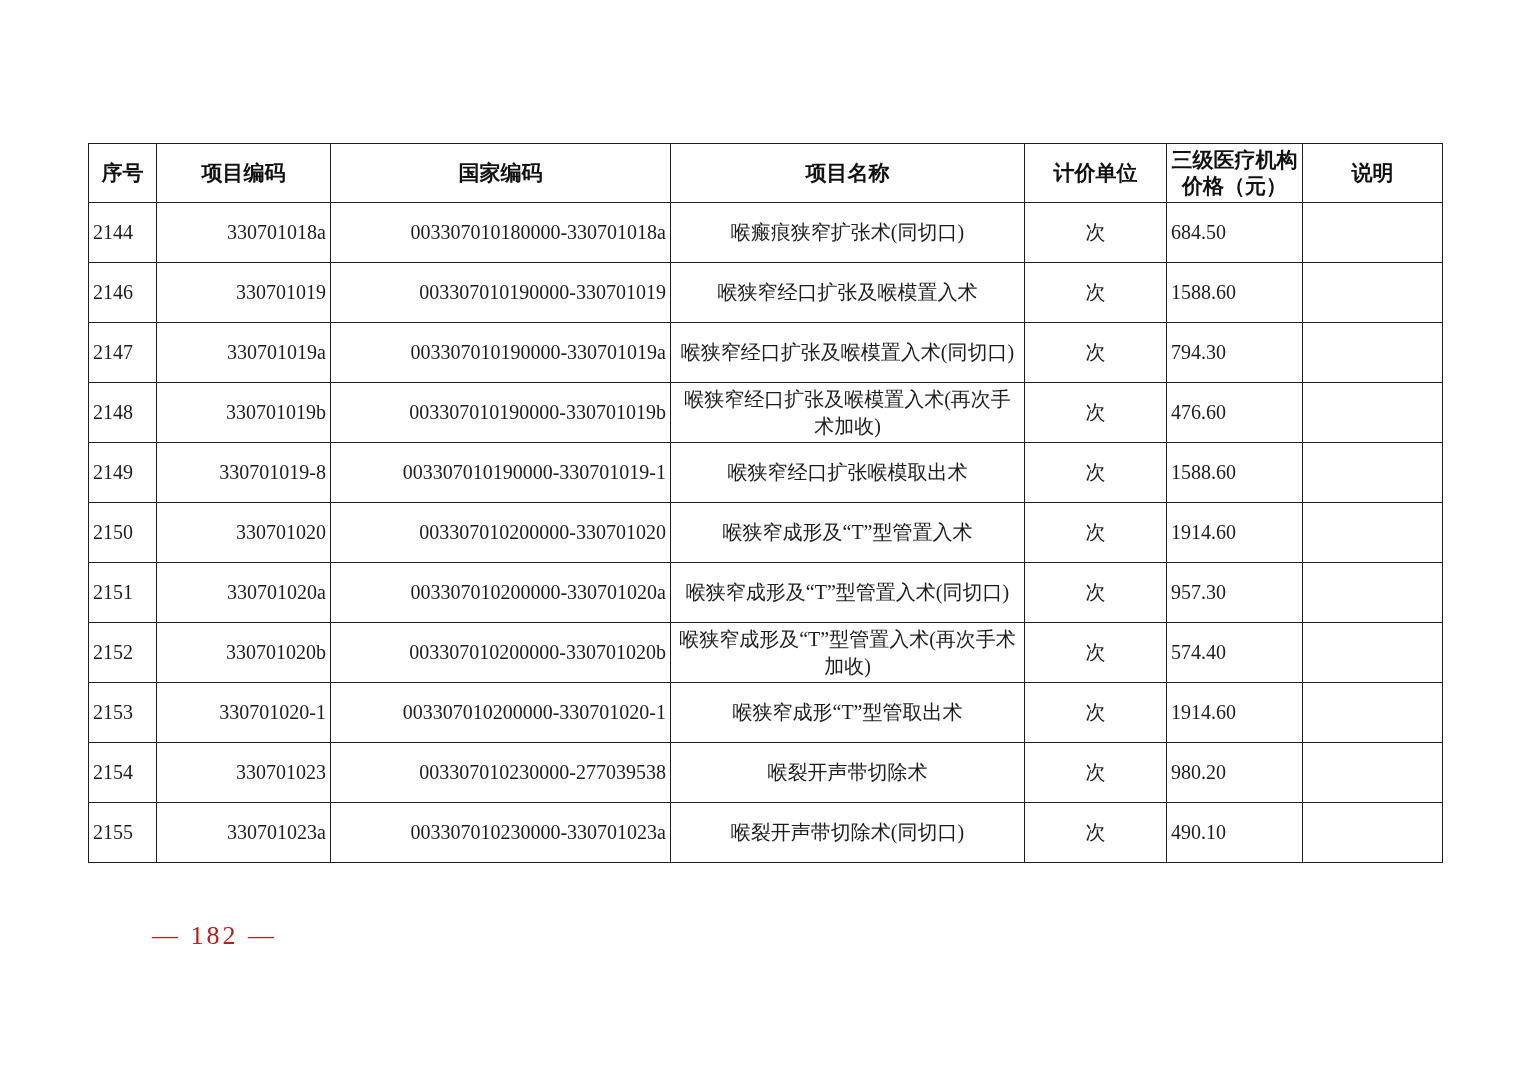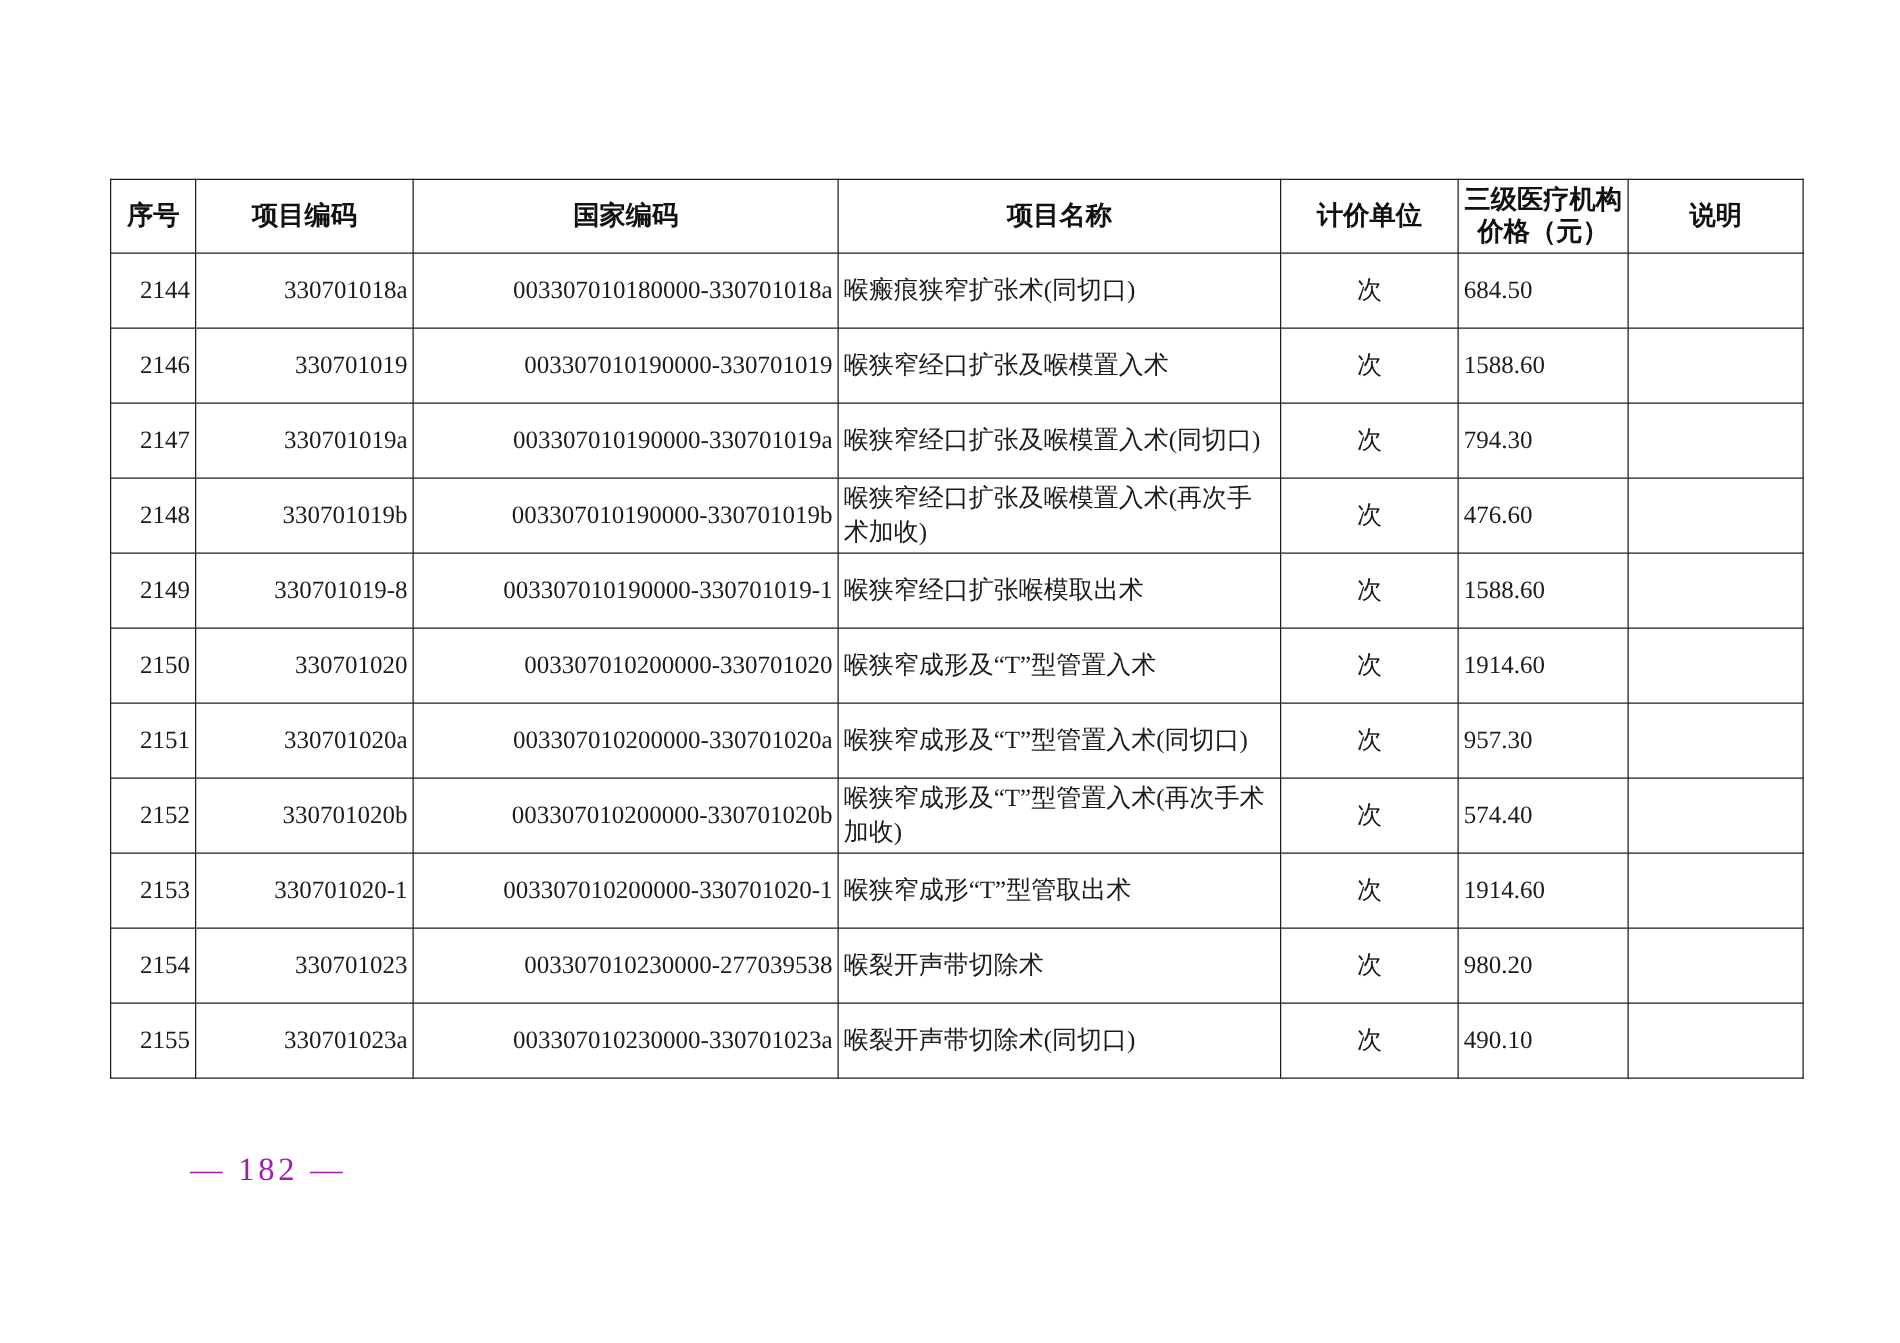--- a/index.html
+++ b/index.html
@@ -46,33 +46,33 @@
   th.th-price {
     white-space: pre-line;
   }
   table.price-table td {
     font-size: 20px;
     height: 55px;
     vertical-align: middle;
     line-height: 1.35;
     padding: 2px 4px;
   }
-  td.c-seq   { text-align: right; }
+  td.c-seq   { text-align: left; }
   td.c-code  { text-align: right; padding-left: 7px; }
   td.c-nat   { text-align: right; padding-left: 5px; }
-  td.c-name  { text-align: left; padding-left: 7px; padding-right: 2px; margin-left: 20px; }
+  td.c-name  { text-align: center; padding-left: 7px; padding-right: 2px; margin-left: 20px; }
   td.c-unit  { text-align: center; }
   td.c-price { text-align: left; }
   td.c-note  { text-align: center; }
   .page-number {
     position: absolute;
     left: 152px;
     top: 921px;
     font-size: 26px;
-    color: #a21caf;
+    color: #b91c1c;
     letter-spacing: 3px;
     white-space: nowrap;
   }
 </style>
 </head>
 <body>
 
 <div class="page">
 
   <table class="price-table">

